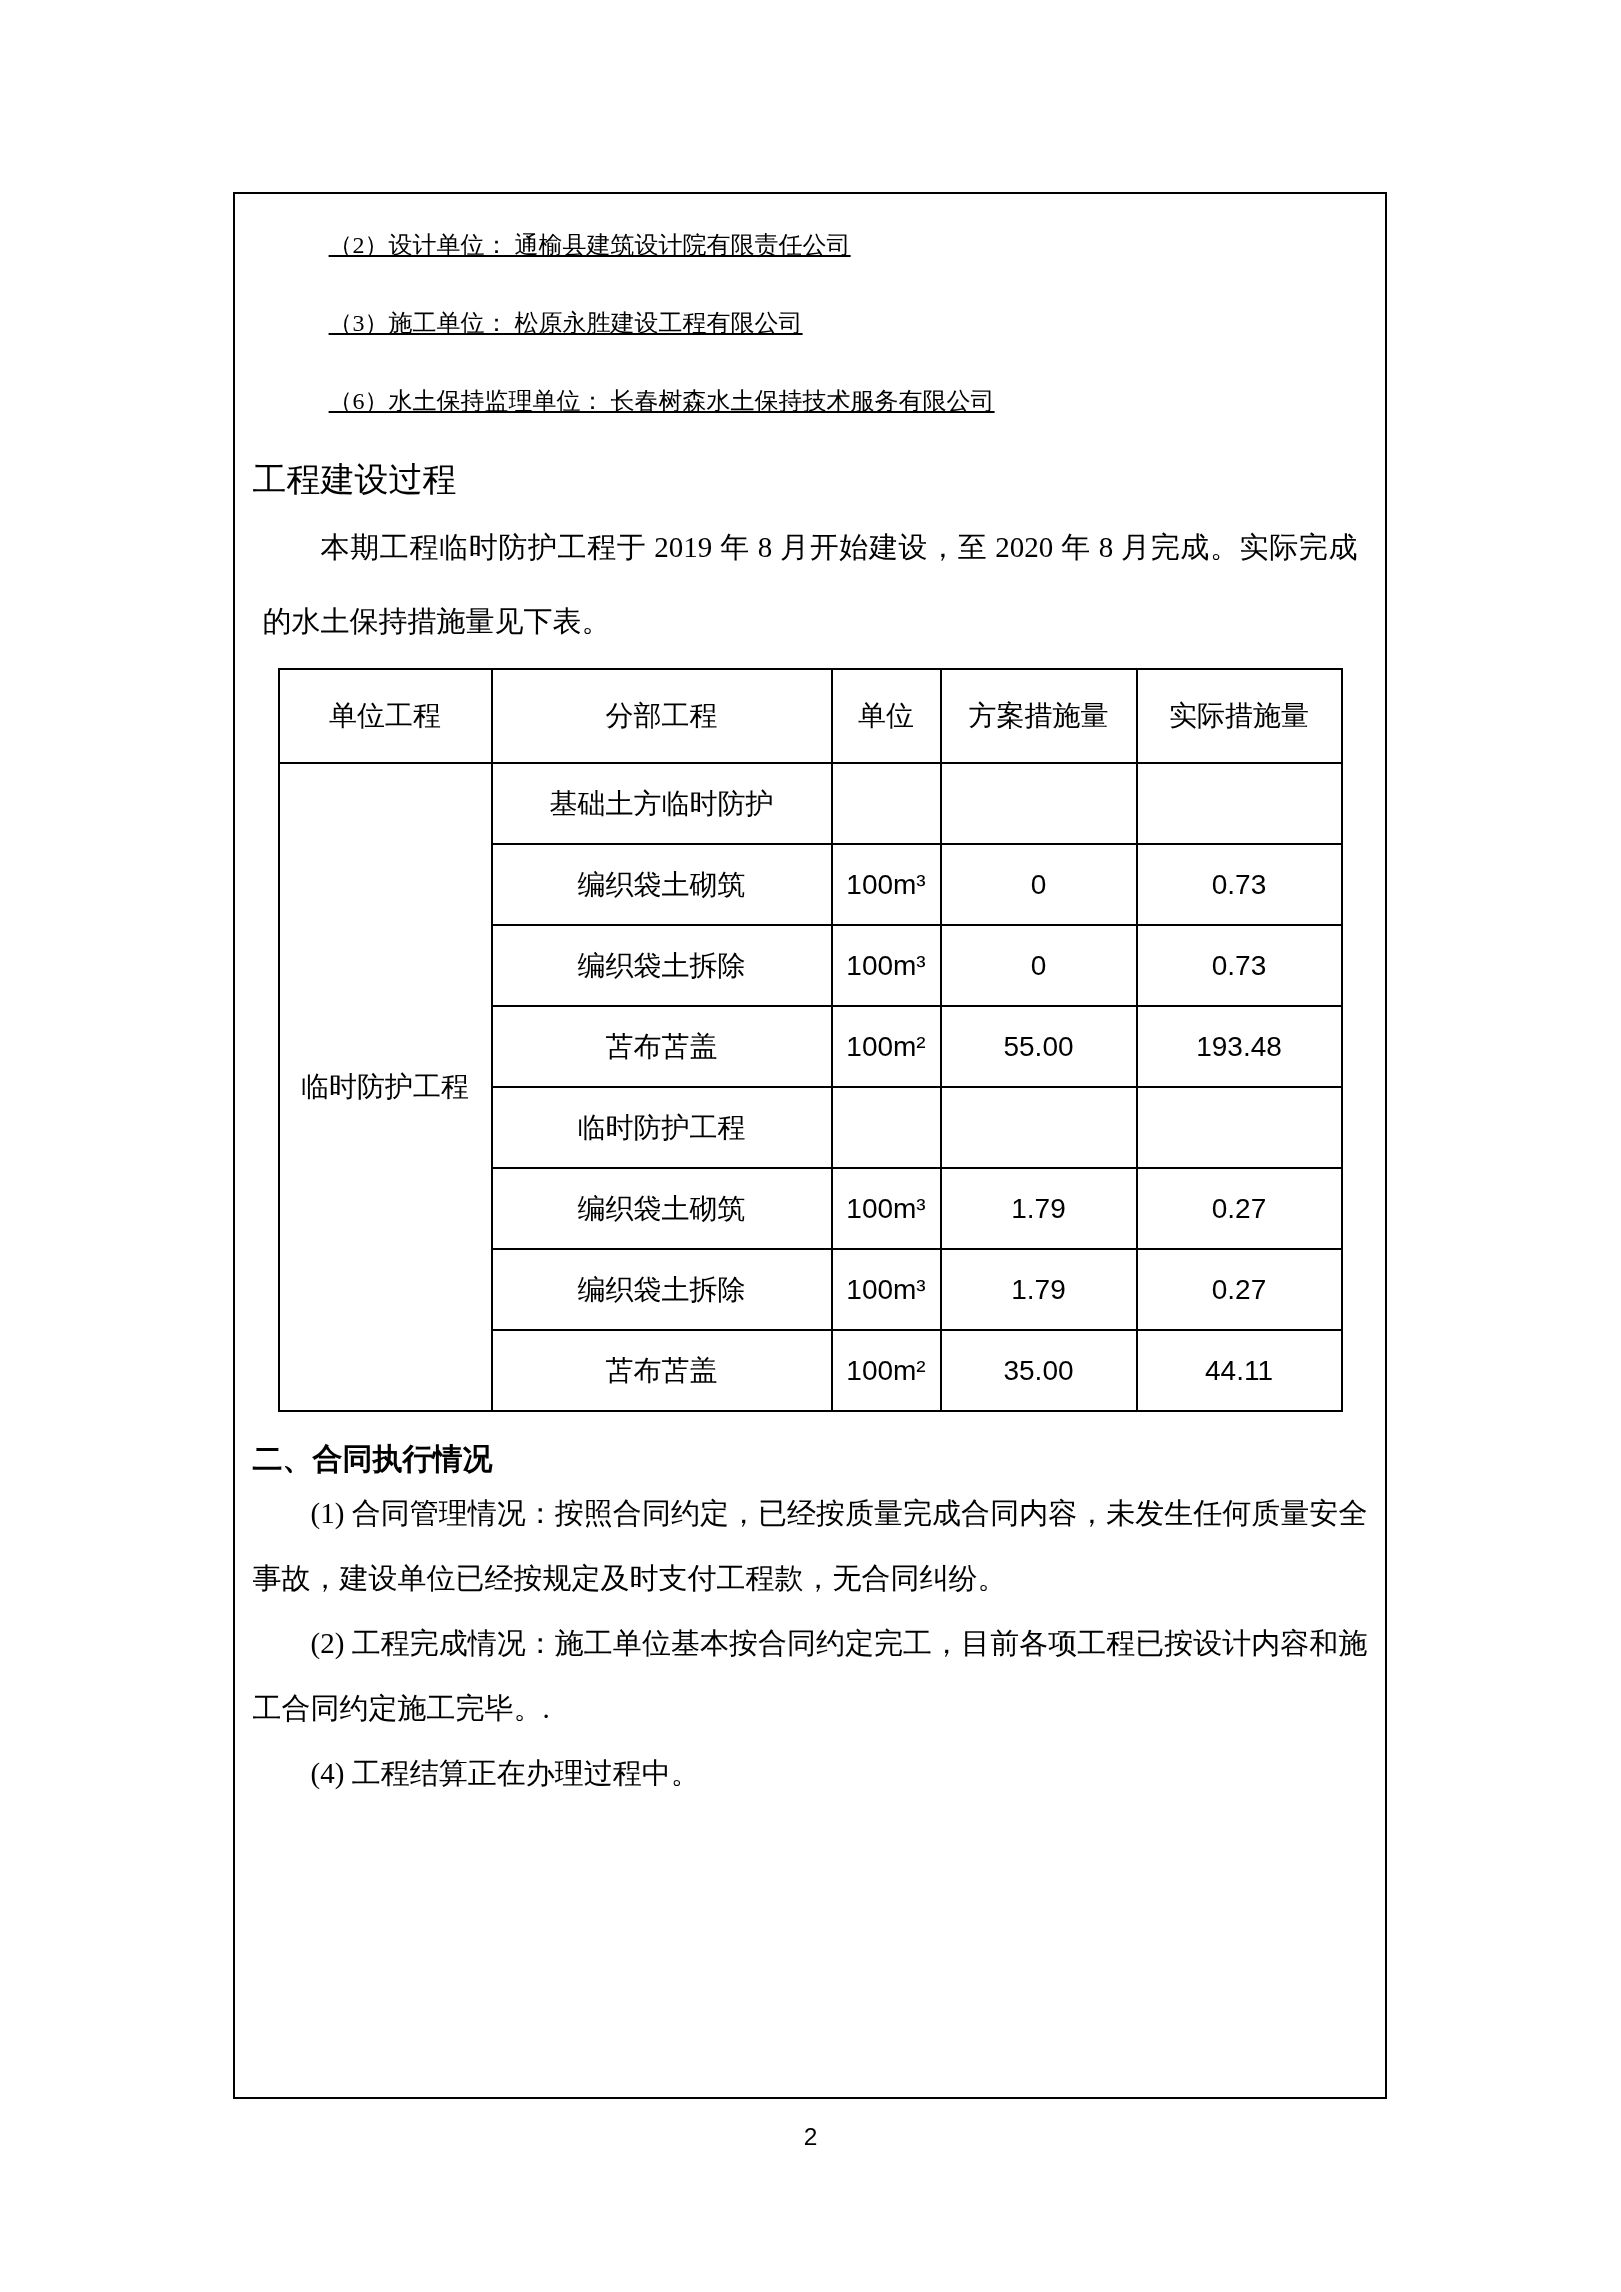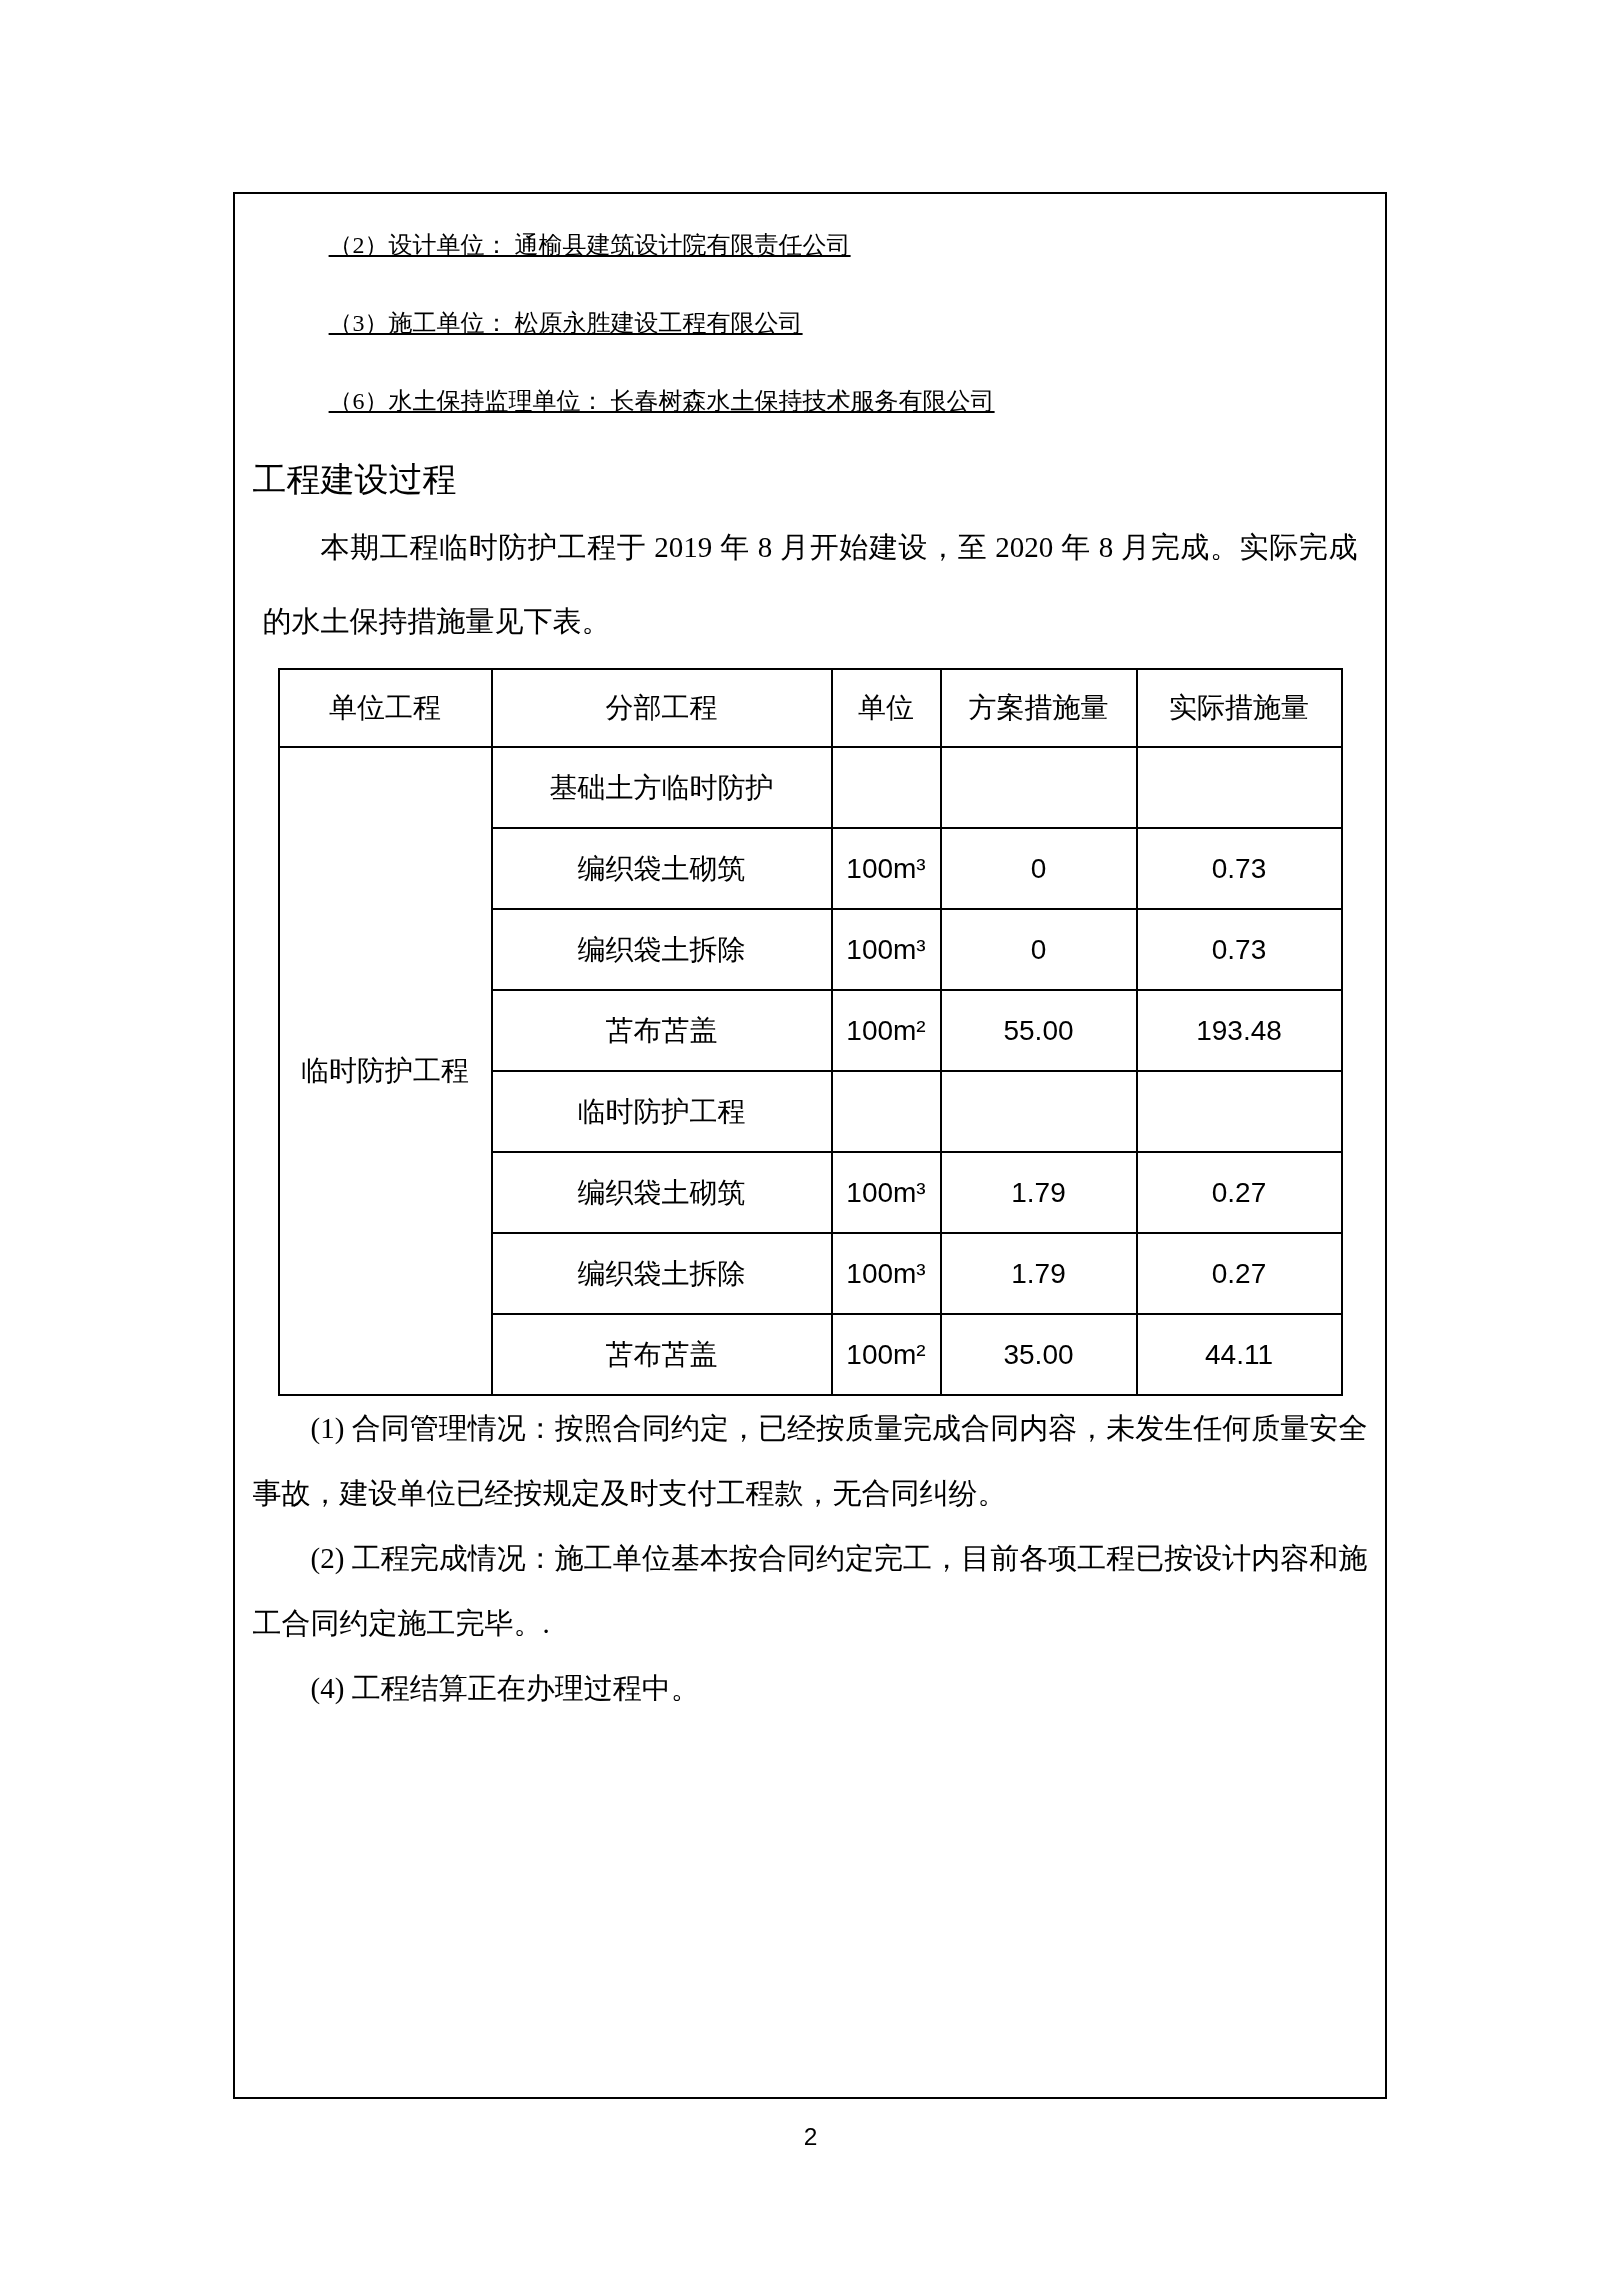--- a/index.html
+++ b/index.html
@@ -54,21 +54,21 @@
   table.measures th,
   table.measures td {
     border: 2px solid #000000;
     text-align: center;
     vertical-align: middle;
     font-weight: normal;
     font-size: 28px;
     padding: 0;
     overflow: hidden;
   }
-  table.measures thead tr { height: 78px; }
+  table.measures thead tr { height: 94px; }
   table.measures tbody tr { height: 81px; }
   td.num {
     font-family: "Liberation Sans", "DejaVu Sans", sans-serif;
     font-size: 28px;
   }
   .section-heading {
     font-size: 30px;
     font-weight: bold;
     line-height: 45px;
     margin: 23.5px 0 0 0;
@@ -166,20 +166,21 @@
       </tr>
       <tr>
         <td>苫布苫盖</td>
         <td class="num">100m²</td>
         <td class="num">35.00</td>
         <td class="num">44.11</td>
       </tr>
     </tbody>
   </table>
 
+  <p class="section-heading">二、合同执行情况</p>
 
   <p class="body-para2">(1) 合同管理情况：按照合同约定，已经按质量完成合同内容，未发生任何质量安全事故，建设单位已经按规定及时支付工程款，无合同纠纷。</p>
   <p class="body-para2">(2) 工程完成情况：施工单位基本按合同约定完工，目前各项工程已按设计内容和施工合同约定施工完毕。.</p>
   <p class="body-para2">(4) 工程结算正在办理过程中。</p>
 
 </div>
 
 <div class="page-number">2</div>
 
 

